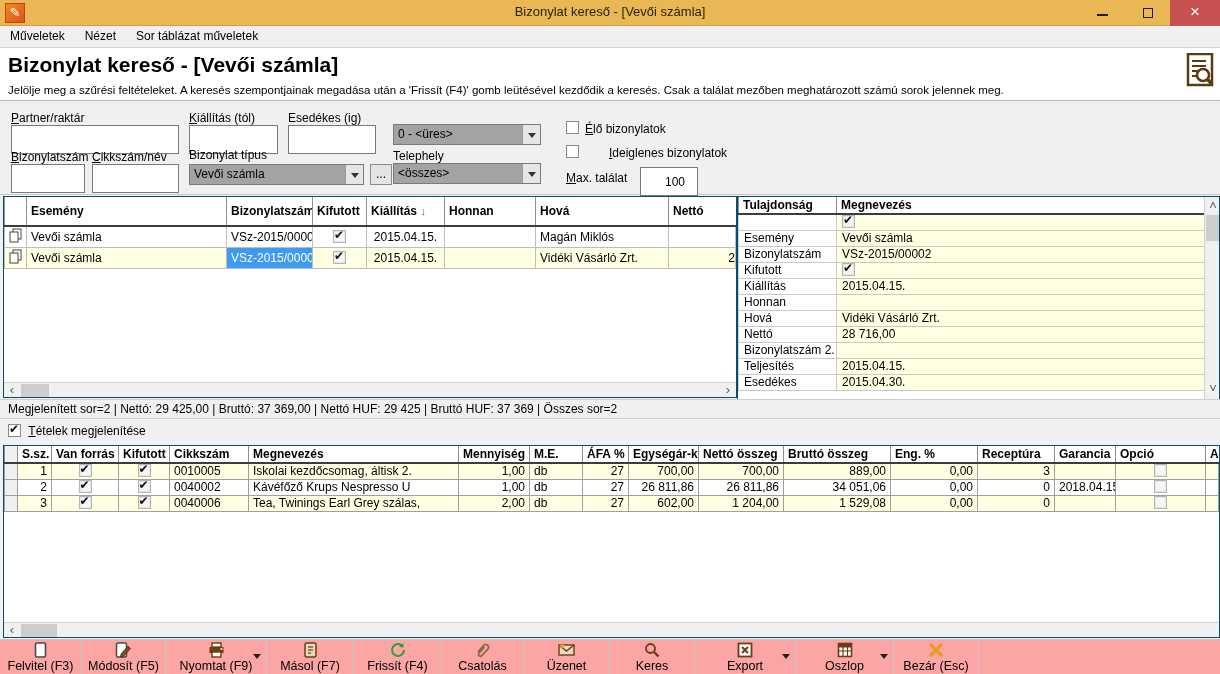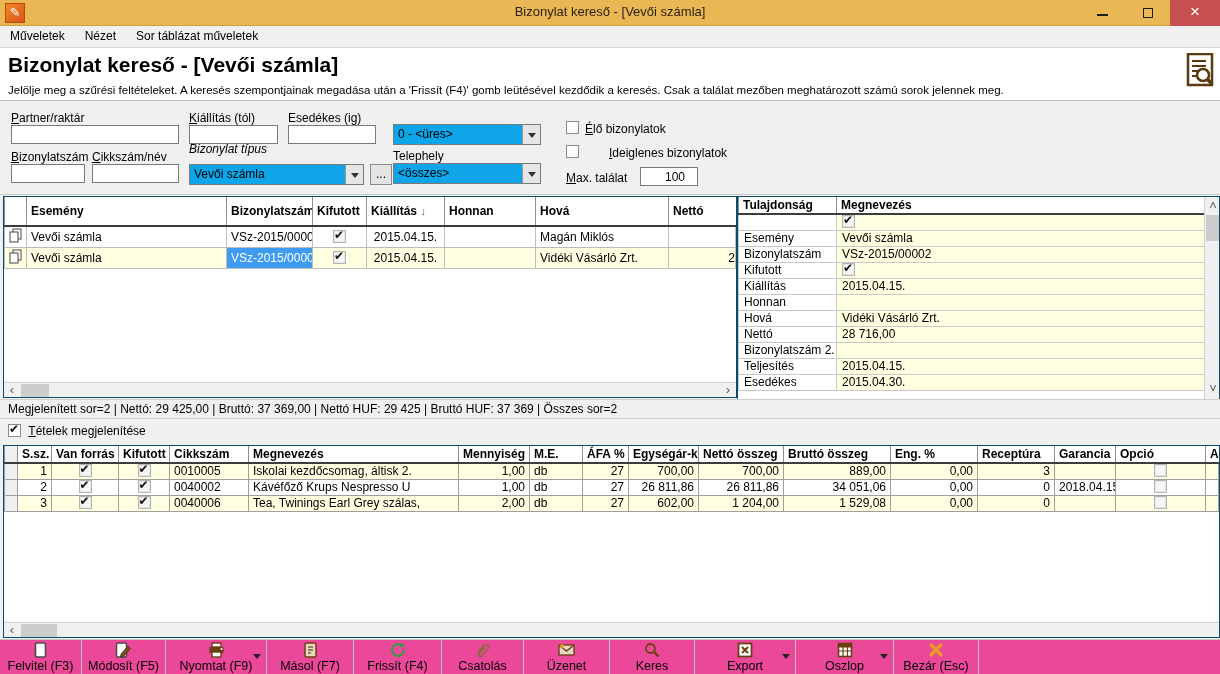--- a/index.html
+++ b/index.html
@@ -24,22 +24,22 @@
   
   .header { position:absolute; left:0; top:47px; width:1220px; height:54px; background:#fff; border-top:1px solid #d5d5d5; border-bottom:1px solid #b9b9b9; }
   .header h1 { position:absolute; left:8px; top:5px; font-size:21px; font-weight:bold; }
   .header .desc { position:absolute; left:8px; top:36px; font-size:11.5px; }
   .header-search-icon { position:absolute; right:6px; top:5px; }
 
   
   .filters { position:absolute; left:0; top:101px; width:1220px; height:94px; background:#f0f0f0; border-bottom:1px solid #c9c9c9; }
   .flabel { position:absolute; font-size:12px; white-space:nowrap; }
   .ak::first-letter { text-decoration:underline; }
-  .tb { position:absolute; height:19px; background:#fff; border:1px solid #7a7a7a; font-size:12px; padding:2px 12px; font-family:"Liberation Sans",sans-serif; }
-  .combo { position:absolute; height:21px; background:#0ea5e9; border:1px solid #7a7a7a; font-size:12px; line-height:19px; padding-left:4px; }
+  .tb { position:absolute; height:29px; background:#fff; border:1px solid #7a7a7a; font-size:12px; padding:2px 12px; font-family:"Liberation Sans",sans-serif; }
+  .combo { position:absolute; height:21px; background:#a3a3a3; border:1px solid #7a7a7a; font-size:12px; line-height:19px; padding-left:4px; }
   .combo .dd { position:absolute; right:0; top:0; width:18px; height:19px; background:#e6e6e6; border-left:1px solid #9a9a9a; }
   .combo .dd::after { content:""; position:absolute; left:5px; top:8px; border:4px solid transparent; border-top:5px solid #333; }
   .cb { display:inline-block; width:13px; height:13px; background:#fdfdfd; border:1px solid #8a8a8a; position:relative; vertical-align:-2px; }
   .cb.on::after { content:"✔"; position:absolute; left:0px; top:-3px; font-size:12px; color:#101010; }
   .cb3d { border:1px solid #b4b4b4; box-shadow:inset 0 0 0 1px #e8e8e8; background:#f6f6f4; }
   .btn { position:absolute; background:#e4e4e2; border:1px solid #8a8a8a; text-align:center; font-size:12px; }
   .groupbox { position:absolute; left:700px; top:112px; width:138px; height:73px; border:1px solid #b0b0b0; }
   .group-legend { position:absolute; left:8px; top:-8px; background:#f0f0f0; padding:0 3px; }
 
   
@@ -66,21 +66,21 @@
   .scroll-arrow { position:absolute; top:0; width:16px; height:15px; color:#5a5a5a; font-size:13px; text-align:center; line-height:13px; }
   .thumb-h { position:absolute; top:1px; height:13px; background:#cdcdcd; }
   .vscroll { position:absolute; right:0; top:0; width:15px; background:#f0f0f0; border-left:1px solid #d0d0d0; }
   .thumb-v { position:absolute; left:1px; width:13px; background:#cdcdcd; }
 
   
   .statusbar { position:absolute; left:0; top:399px; width:1220px; height:20px; background:#f0f0f0; border-top:1px solid #cfcfcf; border-bottom:1px solid #cfcfcf; line-height:19px; padding-left:8px; font-size:12px; }
   .toggle-row { position:absolute; left:8px; top:424px; font-size:12px; }
 
   
-  .toolbar { position:absolute; left:0; top:639px; width:1220px; height:35px; background:#ec4899; border-top:1px solid #c6c6c6; display:flex; }
+  .toolbar { position:absolute; left:0; top:639px; width:1220px; height:35px; background:#fca5a5; border-top:1px solid #c6c6c6; display:flex; }
   .tbtn { position:relative; border-right:1px solid #c6c6c6; text-align:center; padding-top:2px; font-size:12.5px; }
   .tbtn .ic { height:16px; line-height:14px; }
   .tbtn .lbl { margin-top:1px; }
   .caret { position:absolute; right:5px; top:14px; border:4px solid transparent; border-top:5px solid #222; }
   .rowicon { display:inline-block; }
 </style>
 </head>
 <body>
 
 <div class="app">
@@ -120,21 +120,21 @@
     <input class="tb" style="left: 11px; top: 24px; width: 168px;">
     <div class="flabel ak" style="left:189px; top:10px;">Kiállítás (tól)</div>
     <input class="tb" style="left: 189px; top: 24px; width: 89px;">
     <div class="flabel" style="left:288px; top:10px;">Esedékes (ig)</div>
     <input class="tb" style="left: 288px; top: 24px; width: 88px;">
 
     <div class="flabel ak" style="left:11px; top:49px;">Bizonylatszám</div>
     <input class="tb" style="left: 11px; top: 63px; width: 74px;">
     <div class="flabel ak" style="left:92px; top:49px;">Cikkszám/név</div>
     <input class="tb" style="left: 92px; top: 63px; width: 87px;">
-    <div class="flabel" style="left:189px; top:41px;font-style:italic;">Bizonylat típus</div>
+    <div class="flabel" style="left:189px; top:47px;">Bizonylat típus</div>
     <div class="combo" style="left:189px; top:63px; width:175px;">
       <span>Vevői számla</span>
       <span class="dd"></span>
     </div>
     <div class="btn" style="left:370px; top:63px; width:22px; height:21px; line-height:19px;">...</div>
 
     <div class="combo" style="left:393px; top:23px; width:148px;">
       <span>0 - &lt;üres&gt;</span>
       <span class="dd"></span>
     </div>

